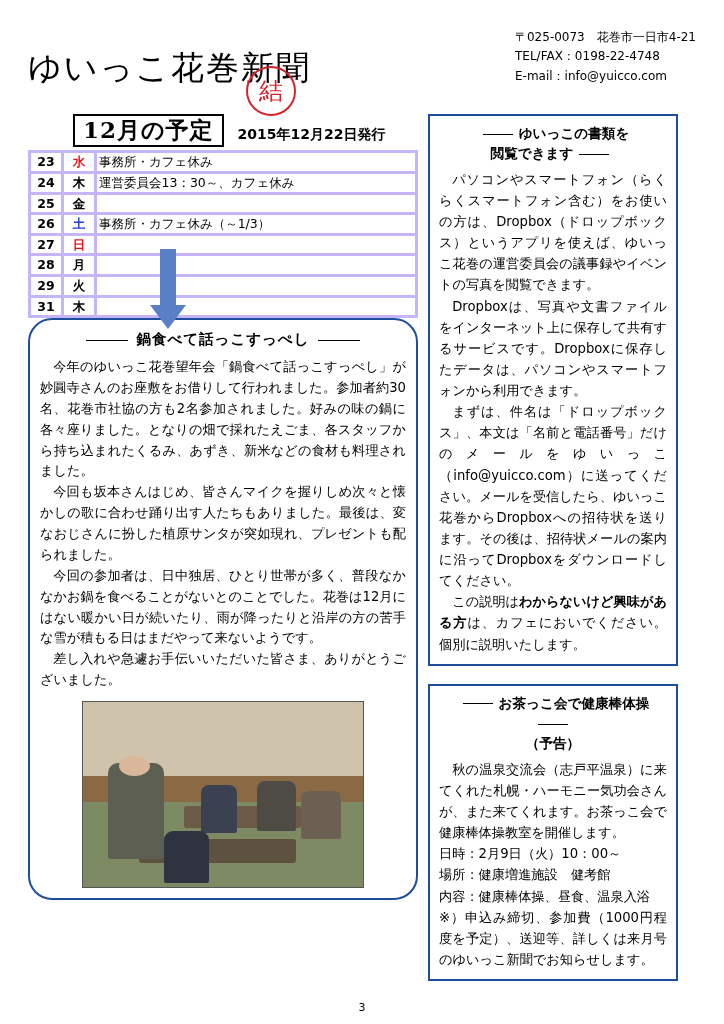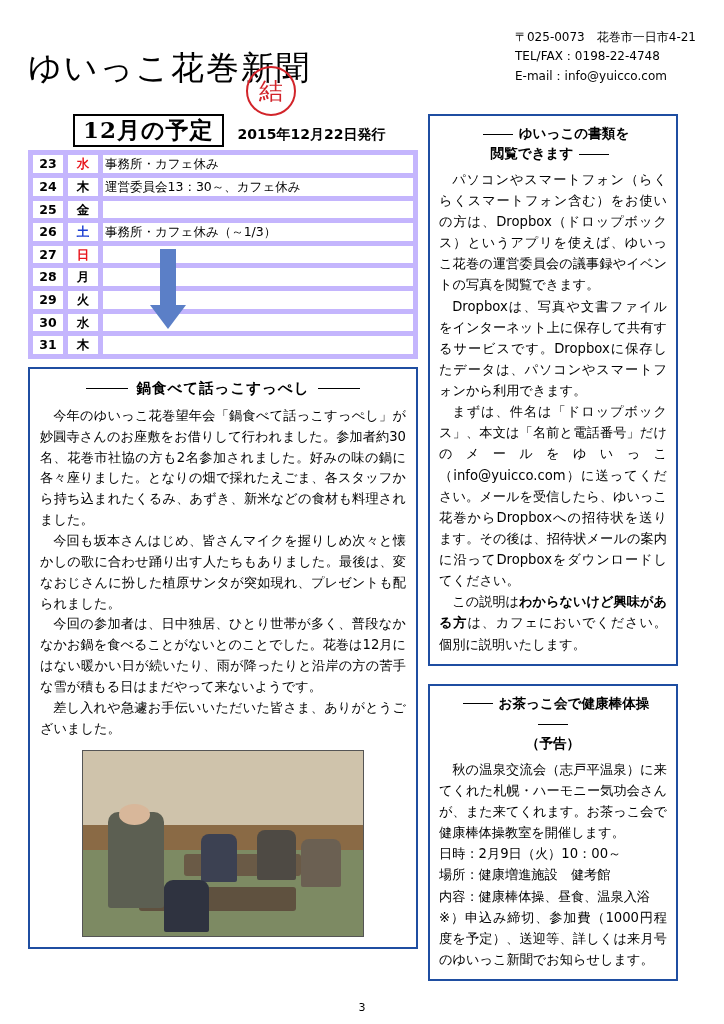--- a/index.html
+++ b/index.html
@@ -90,21 +90,21 @@
     font-weight:bold;
     padding-bottom:3px;
     white-space:nowrap;
   }
   table.sched{
     border-collapse:collapse;
     width:390px;
     table-layout:fixed;
   }
   table.sched td{
-    border:5px solid #c4b5fd;
+    border:3px solid #c4b5fd;
     height:17.6px;
     font-size:12.5px;
     padding:0 2px;
     line-height:1.1;
   }
   td.day{width:26px;text-align:center;font-weight:bold;font-size:13px;}
   td.dow{width:26px;text-align:center;font-weight:bold;font-size:13px;}
   td.ev{padding-left:4px;font-size:12.5px;}
   .red{color:#e8141c;}
   .blue{color:#1c3fd2;}
@@ -252,39 +252,34 @@
             <td class="day">28</td>
             <td class="dow">月</td>
             <td class="ev"></td>
           </tr>
           <tr>
             <td class="day">29</td>
             <td class="dow">火</td>
             <td class="ev"></td>
           </tr>
           <tr>
-            <td class="day">30</td>
-            <td class="dow">水</td>
-            <td class="ev"></td>
-          </tr>
-          <tr>
             <td class="day">31</td>
             <td class="dow">木</td>
             <td class="ev"></td>
           </tr>
         </tbody>
       </table>
 
       <div class="arrow-wrap">
         <svg width="40" height="84" viewBox="0 0 40 84">
           <polygon points="12,0 28,0 28,56 38,56 20,80 2,56 12,56" fill="#5b7fc7"></polygon>
         </svg>
       </div>
 
-      <div class="box" style="margin-top:8px;">
+      <div class="box" style="border-radius:24px;">
         <div class="box-title">
           <span class="rule"></span><span>鍋食べて話っこすっぺし</span><span class="rule"></span>
         </div>
         <div class="body-text">
           <p>今年のゆいっこ花巻望年会「鍋食べて話っこすっぺし」が妙圓寺さんのお座敷をお借りして行われました。参加者約30名、花巻市社協の方も2名参加されました。好みの味の鍋に各々座りました。となりの畑で採れたえごま、各スタッフから持ち込まれたくるみ、あずき、新米などの食材も料理されました。</p>
           <p>今回も坂本さんはじめ、皆さんマイクを握りしめ次々と懐かしの歌に合わせ踊り出す人たちもありました。最後は、変なおじさんに扮した植原サンタが突如現れ、プレゼントも配られました。</p>
           <p>今回の参加者は、日中独居、ひとり世帯が多く、普段なかなかお鍋を食べることがないとのことでした。花巻は12月にはない暖かい日が続いたり、雨が降ったりと沿岸の方の苦手な雪が積もる日はまだやって来ないようです。</p>
           <p>差し入れや急遽お手伝いいただいた皆さま、ありがとうございました。</p>
         </div>
         <div class="photo">

